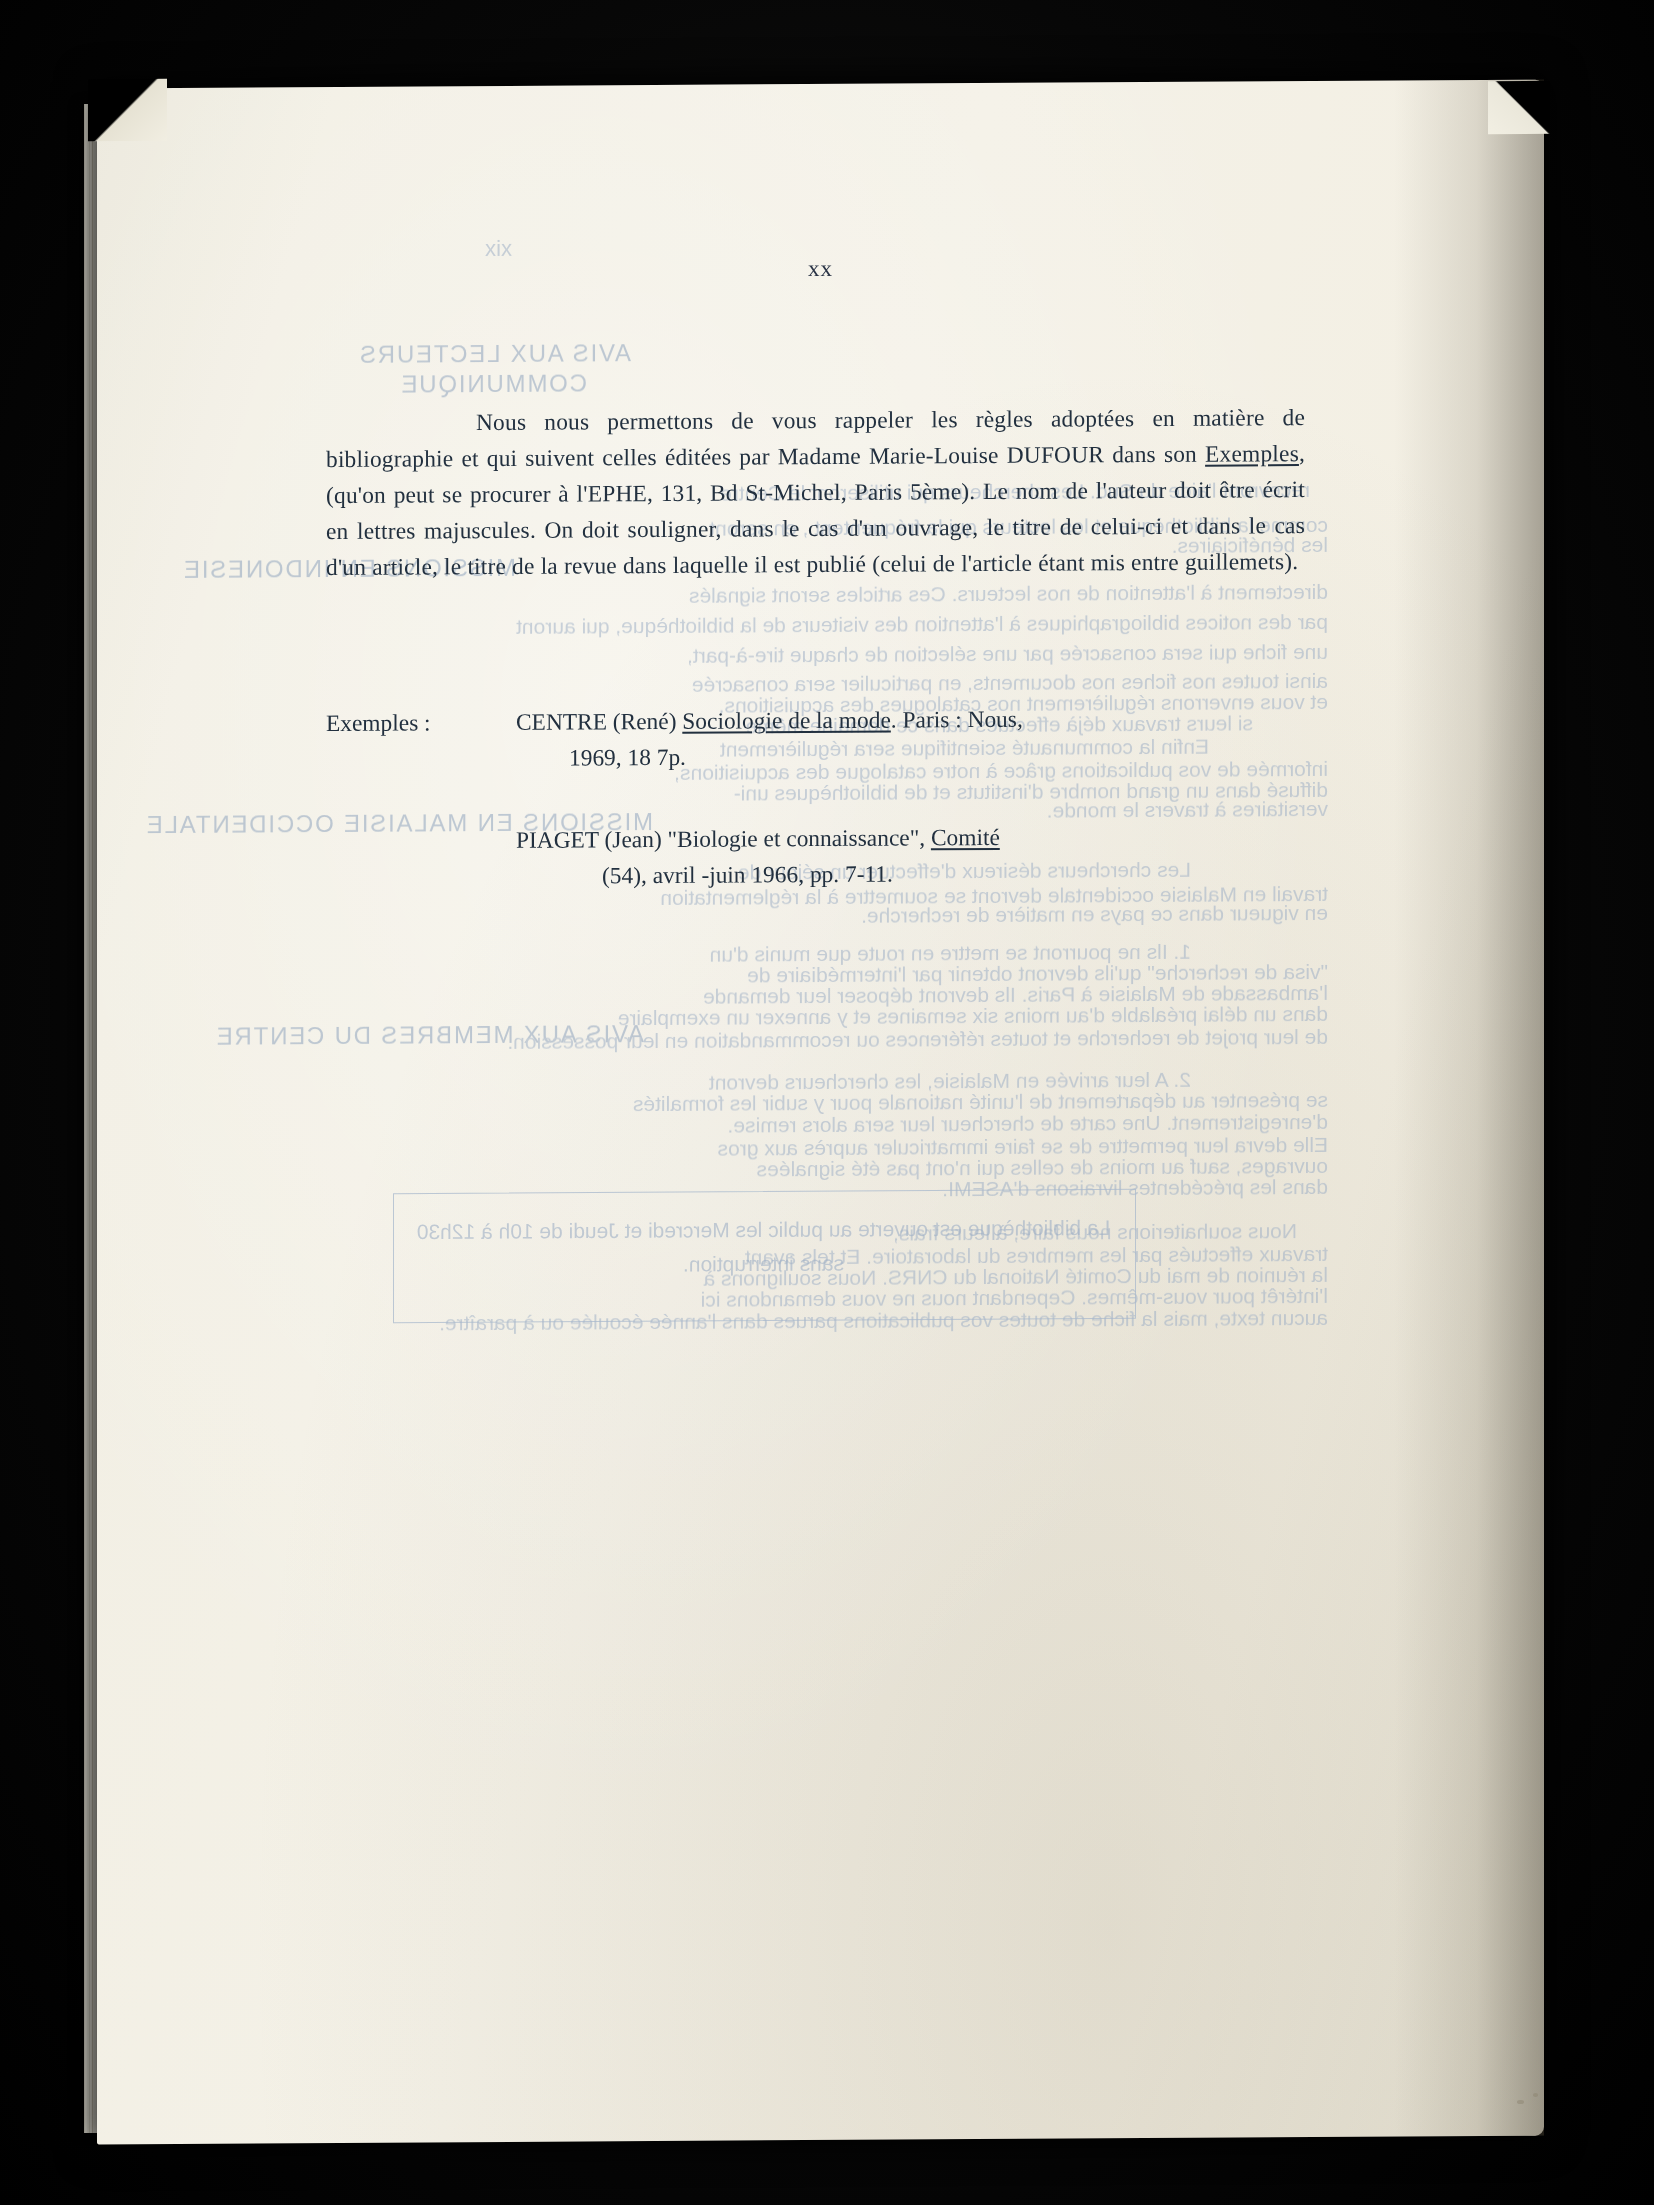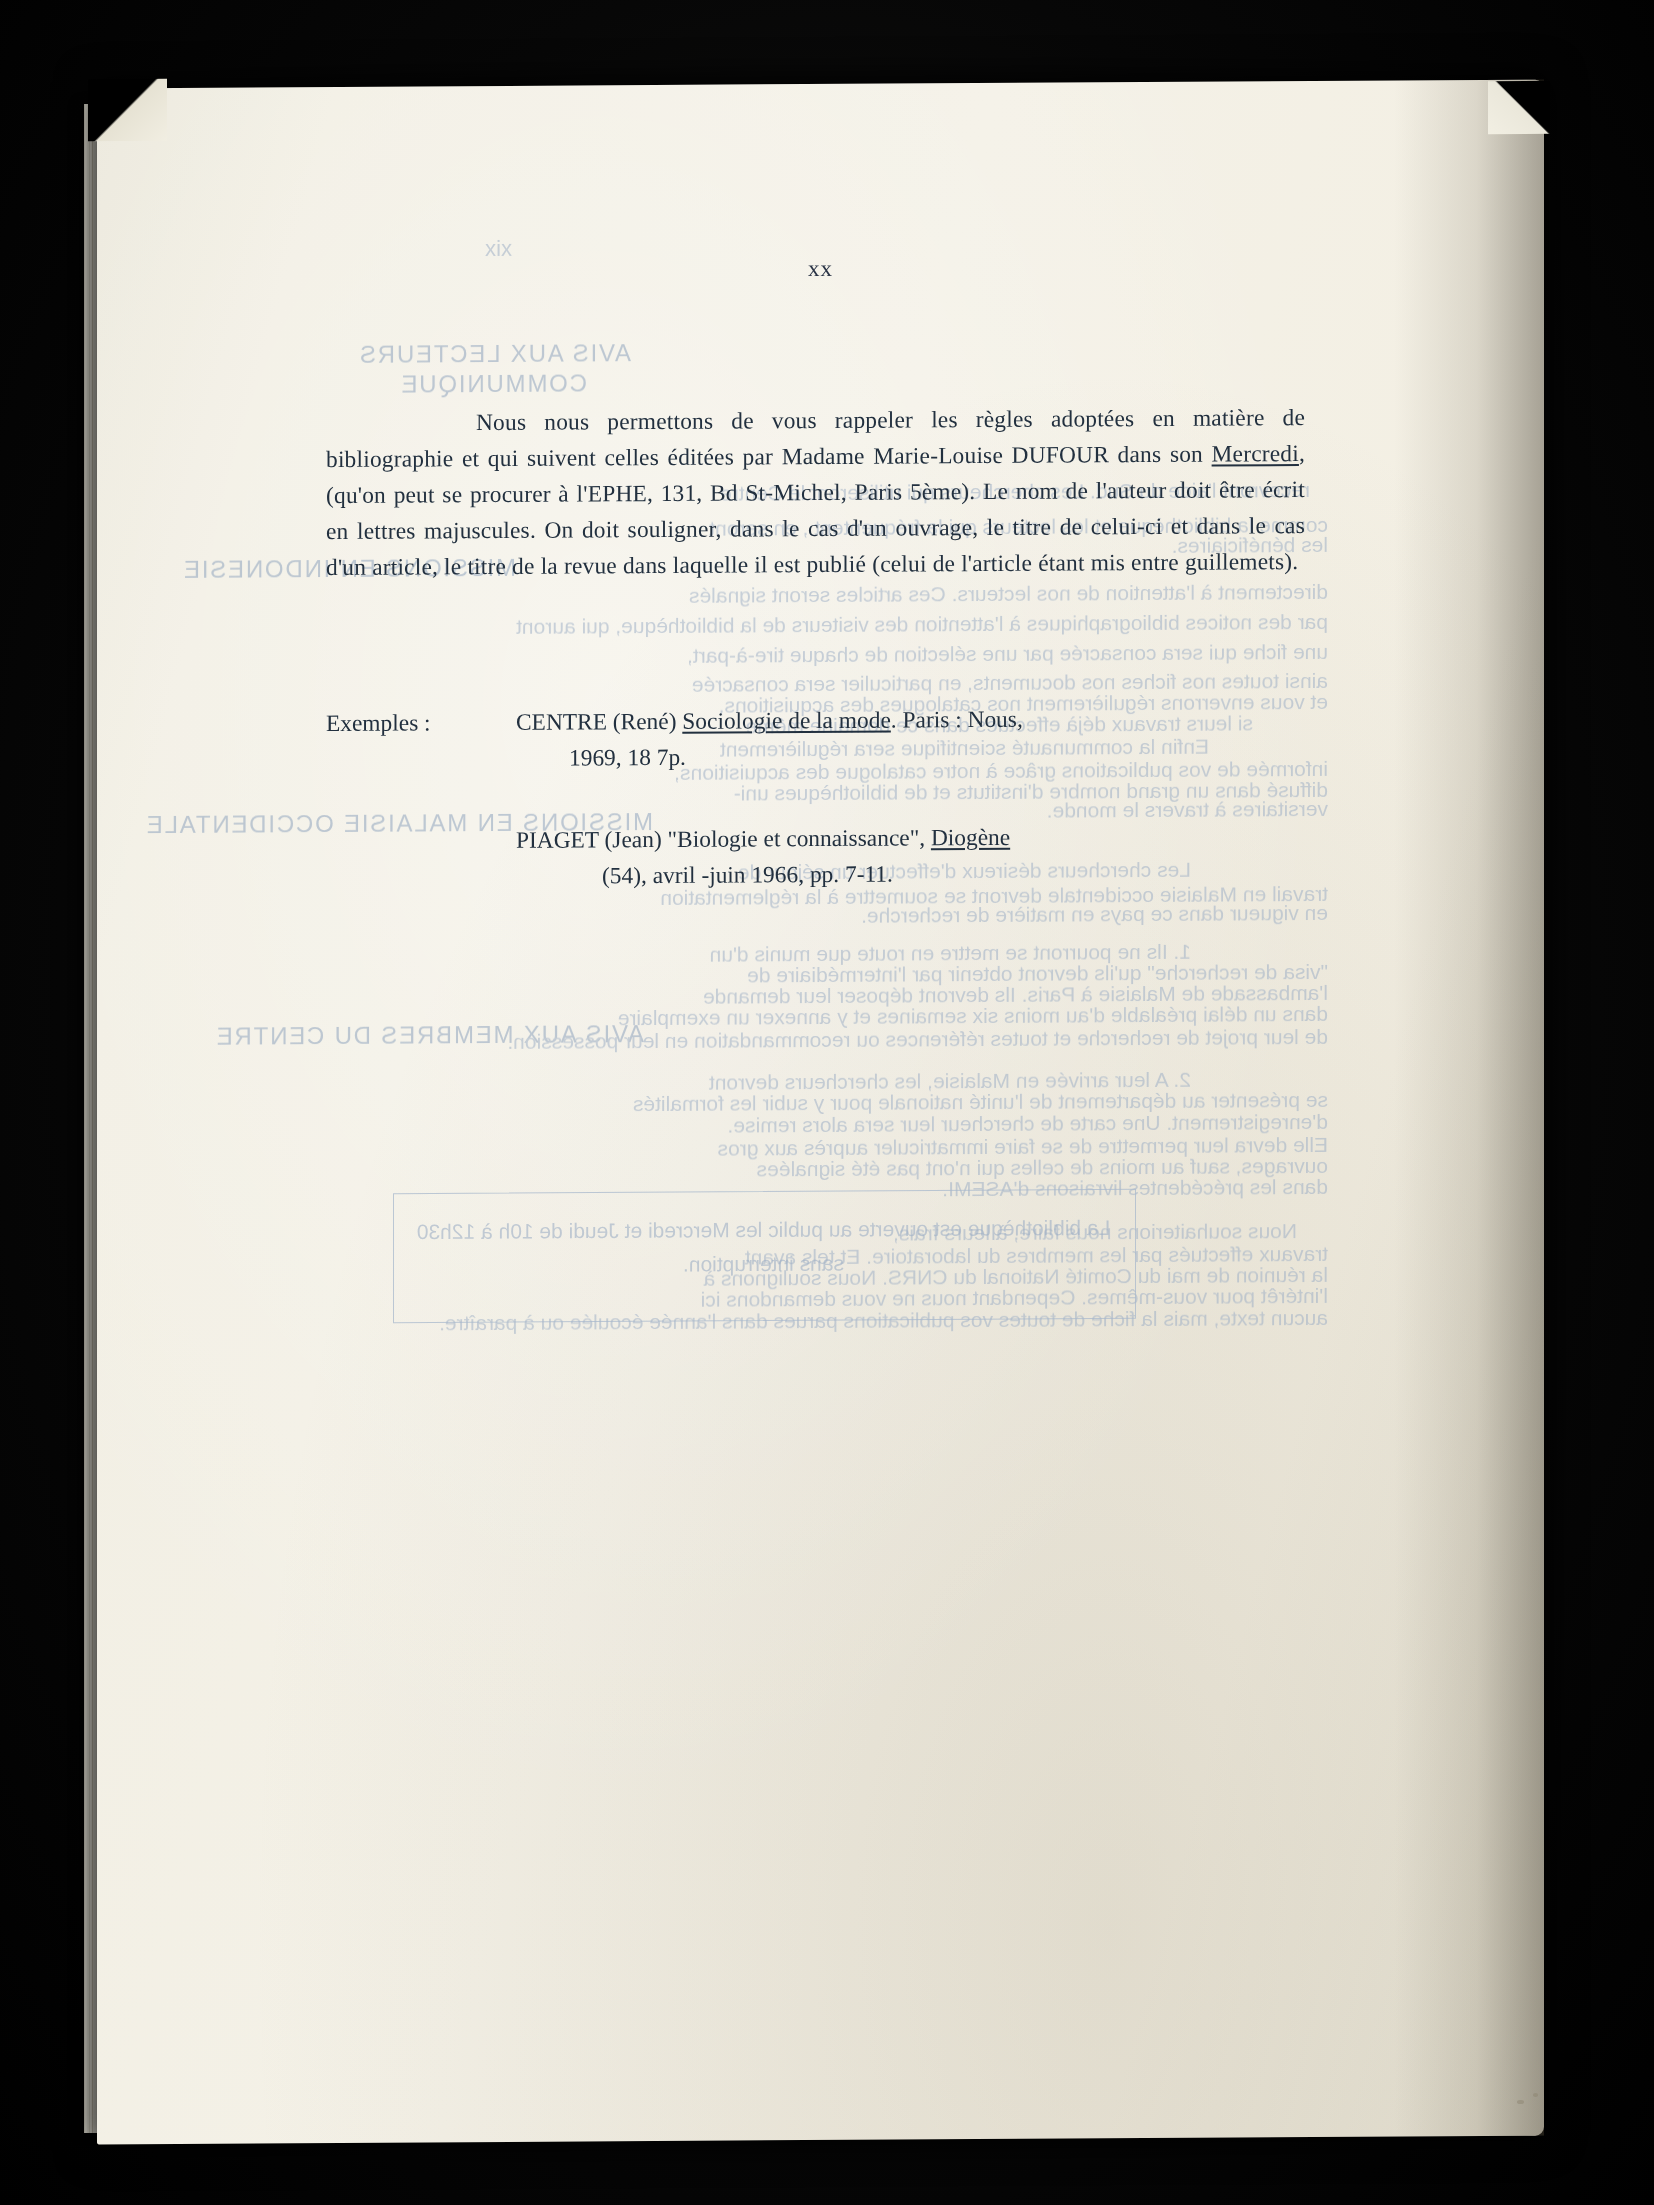--- a/index.html
+++ b/index.html
@@ -278,42 +278,42 @@
 sans interruption.</div>
 
   <div class="content">
 
     <div class="folio">xx</div>
 
     <div class="body-block">
       <p>
         Nous nous permettons de vous rappeler les règles adoptées en matière de
         bibliographie et qui suivent celles éditées par Madame Marie-Louise DUFOUR
-        dans son <u class="ul">Mercredi</u>, (qu'on peut se procurer à l'EPHE, 131,
+        dans son <u class="ul">Exemples</u>, (qu'on peut se procurer à l'EPHE, 131,
         Bd St-Michel, Paris 5ème). Le nom de l'auteur doit être écrit en lettres
         majuscules. On doit souligner, dans le cas d'un ouvrage, le titre de celui-ci
         et dans le cas d'un article, le titre de la revue dans laquelle il est publié
         (celui de l'article étant mis entre guillemets).
       </p>
     </div>
 
     <div class="examples">
       <div class="ex-row">
         <div class="ex-label">Exemples :</div>
         <div class="ex-body">
           <div>
             <span>CENTRE (René) </span><u class="ul">Sociologie de la mode</u><span>. Paris : Nous,</span>
           </div>
           <div class="ex-line2">1969, 18 7p.</div>
         </div>
       </div>
 
       <div class="ex-block-2">
         <div>
-          <span>PIAGET (Jean) "Biologie et connaissance", </span><u class="ul">Diogène</u>
+          <span>PIAGET (Jean) "Biologie et connaissance", </span><u class="ul">Comité</u>
         </div>
         <div class="ex-line2">(54), avril -juin 1966, pp. 7-11.</div>
       </div>
     </div>
 
   </div>
 
   <div class="speck" style="left:1517px; top:2100px; width:7px; height:4.4px;"></div>
   <div class="speck" style="left:1533px; top:2093px; width:5.3px; height:3.5px;"></div>
 </div>

